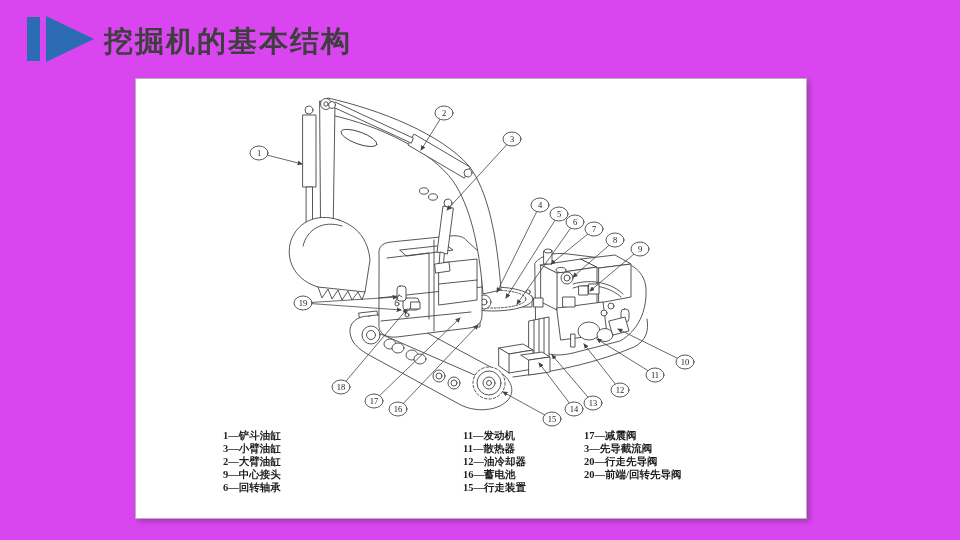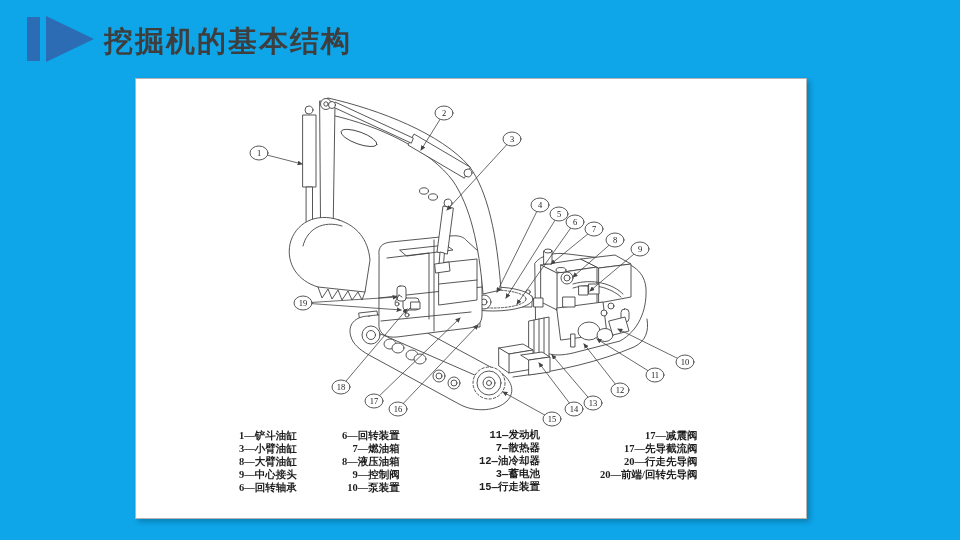--- a/index.html
+++ b/index.html
@@ -1,27 +1,27 @@
 <!DOCTYPE html>
 <html><head>
 <meta charset="utf-8">
 <style>
   html,body{margin:0;padding:0;background:#fff;}
-  .slide{position:relative;width:960px;height:540px;background:#0ea5e9;overflow:hidden;
+  .slide{position:relative;width:960px;height:540px;background:#d946ef;overflow:hidden;
          font-family:"Liberation Sans","DejaVu Sans",sans-serif;}
   .accent-bar{position:absolute;left:27px;top:17px;width:13px;height:44px;}
   .accent-tri{position:absolute;left:46px;top:16px;width:0;height:0;
               border-top:23px solid transparent;border-bottom:23px solid transparent;
               border-left:48px solid #2b6cb5;}
   .title{position:absolute;left:104px;top:22px;font-size:29px;font-weight:bold;
          color:#3e3e3e;letter-spacing:2px;white-space:nowrap;}
   .content-box{position:absolute;left:135px;top:78px;width:670px;height:439px;background:#fff;
                border:1px solid #b5b5b5;box-shadow:3px 3px 5px rgba(0,0,0,0.22);}
   svg.diagram{position:absolute;left:0;top:0;width:670px;height:439px;display:block;}
-  .legend{position:absolute;left:16px;top:0;width:100%;height:100%;pointer-events:none;text-align:right;}
+  .legend{position:absolute;left:0;top:0;width:100%;height:100%;pointer-events:none;}
   .legend-col{position:absolute;top:350px;font-family:"Liberation Serif","DejaVu Serif",serif;
               font-size:10.5px;font-weight:bold;color:#1e1e1e;line-height:13px;white-space:nowrap;}
 </style>
 </head>
 <body>
 
 <div class="slide">
 
   <div class="accent-bar" style="background: rgb(43, 108, 181);"></div>
   <div class="accent-tri" style="border-left-color: rgb(43, 108, 181);"></div>
@@ -234,39 +234,32 @@
             <ellipse cx="302" cy="302" rx="9" ry="7" fill="#fff" stroke="#444444" stroke-width="0.9"></ellipse>
             <text x="302" y="305" text-anchor="middle" font-size="8.5" font-family="&quot;Liberation Serif&quot;,&quot;DejaVu Serif&quot;,serif" fill="#222" stroke="none">19</text>
           </g>
       </g>
     </svg>
 
     <div class="legend">
         <div class="legend-col" style="left: 87px;">
           <div>1—铲斗油缸</div>
           <div>3—小臂油缸</div>
-          <div>8—大臂油缸</div>
+          <div>2—大臂油缸</div>
           <div>9—中心接头</div>
           <div>6—回转轴承</div>
         </div>
-        <div class="legend-col" style="left: 190px;">
-          <div>6—回转装置</div>
-          <div>7—燃油箱</div>
-          <div>8—液压油箱</div>
-          <div>9—控制阀</div>
-          <div>10—泵装置</div>
-        </div>
-        <div class="legend-col" style="left: 327px; font-family: Liberation Mono, monospace;">
+        <div class="legend-col" style="left: 327px;">
           <div>11—发动机</div>
-          <div>7—散热器</div>
+          <div>11—散热器</div>
           <div>12—油冷却器</div>
-          <div>3—蓄电池</div>
+          <div>16—蓄电池</div>
           <div>15—行走装置</div>
         </div>
         <div class="legend-col" style="left: 448px;">
           <div>17—减震阀</div>
-          <div>17—先导截流阀</div>
+          <div>3—先导截流阀</div>
           <div>20—行走先导阀</div>
           <div>20—前端/回转先导阀</div>
         </div>
       </div>
   </div>
 </div>
 
 </body></html>

